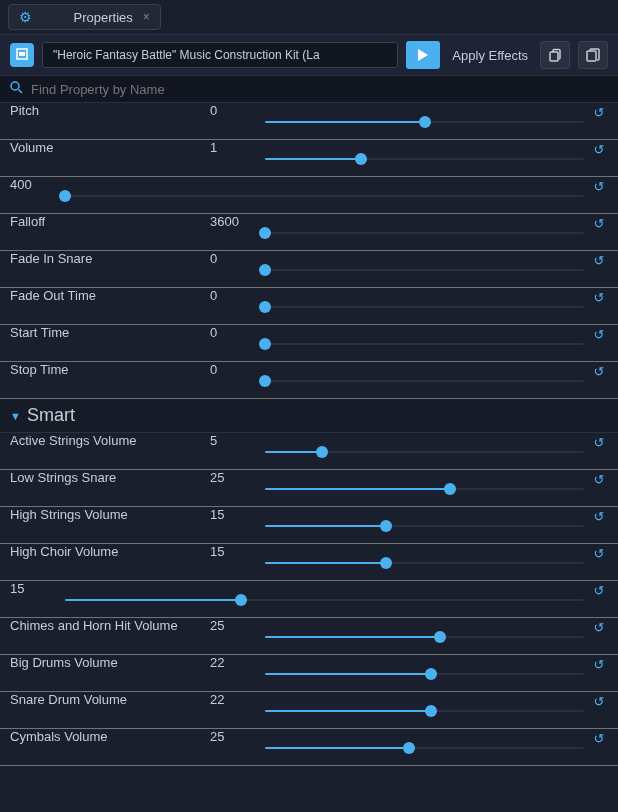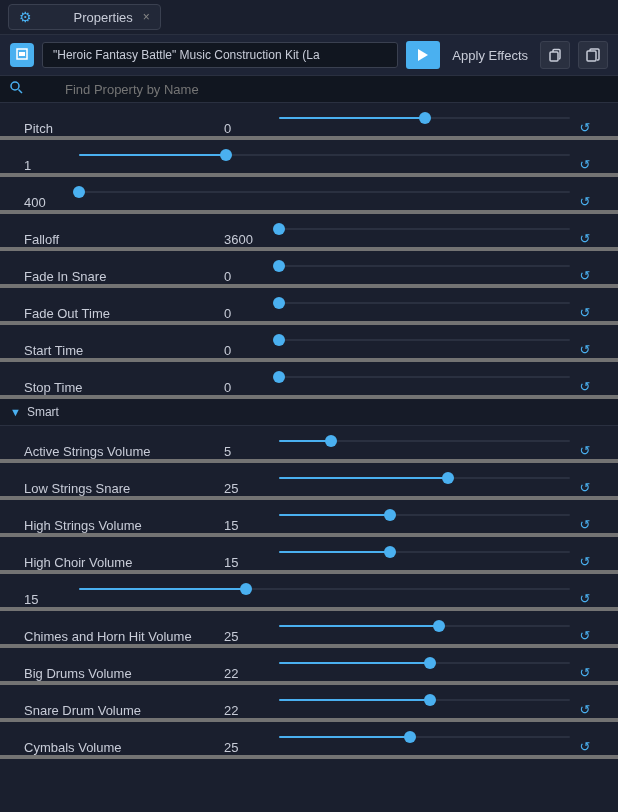--- a/index.html
+++ b/index.html
@@ -128,34 +128,33 @@
       gap: 8px;
     }
     .search-icon { color: #4ab0f0; font-size: 13px; }
     .search-input {
       background: transparent;
       border: none;
       outline: none;
       color: #4d7c0f;
       font-size: 13px;
       flex: 1;
-      margin-left: 34px;
     }
 
     
     .properties-list {
       overflow-y: auto;
       height: calc(812px - 40px - 46px - 34px);
     }
 
     .prop-row {
       display: flex;
-      align-items: flex-end;
-      border-bottom: 4px solid #737373;
-      padding: 0 24px;
+      align-items: flex-start;
+      border-bottom: 1px solid #737373;
+      padding: 0 10px;
       height: 37px;
       background: #1a1f2e;
     }
 
     .prop-label {
       width: 200px;
       color: #c8ccd8;
       font-size: 13px;
       flex-shrink: 0;
     }
@@ -224,21 +223,21 @@
       border-bottom: 1px solid #2a3040;
       gap: 6px;
       cursor: pointer;
     }
     .section-arrow {
       color: #4ab0f0;
       font-size: 11px;
     }
     .section-label {
       color: #c8ccd8;
-      font-size: 12px;
+      font-size: 18px;
       font-weight: 500;
     }
   </style>
 </head>
 <body>
 
 <div class="tab-bar">
   <div class="tab-item">
     <span class="tab-icon">⚙</span>
     <span class="tab-label">Properties</span>
@@ -290,20 +289,21 @@
       <div class="prop-value">0</div>
       <div class="prop-slider-area">
         <div class="slider-track">
           <div class="slider-fill" style="width: 50%;"></div>
           <div class="slider-thumb" style="left: 50%;"></div>
         </div>
       </div>
       <div class="reset-btn">↺</div>
     </div>
     <div class="prop-row">
+      <div class="prop-label">Volume</div>
       <div class="prop-value">1</div>
       <div class="prop-slider-area">
         <div class="slider-track">
           <div class="slider-fill" style="width: 30%;"></div>
           <div class="slider-thumb" style="left: 30%;"></div>
         </div>
       </div>
       <div class="reset-btn">↺</div>
     </div>
     <div class="prop-row">

